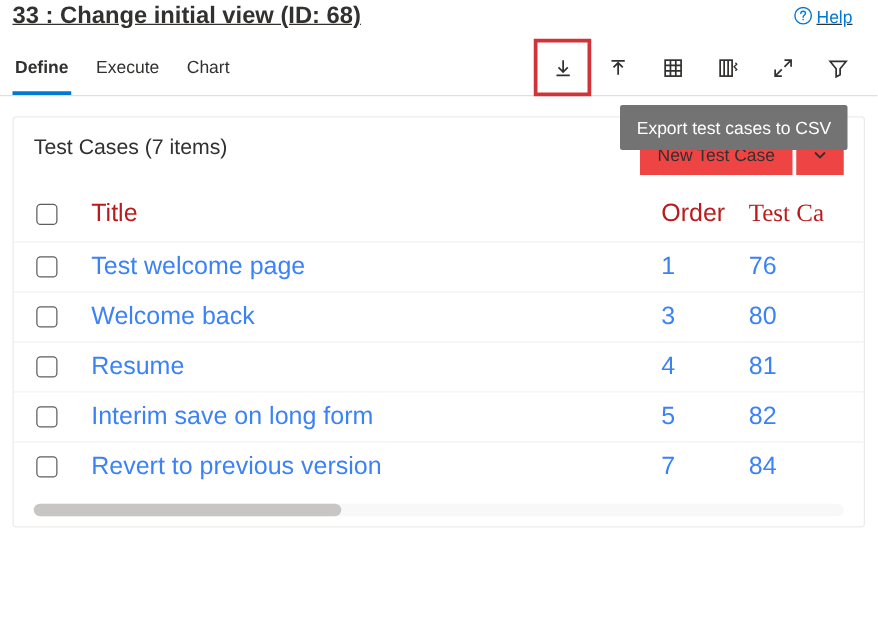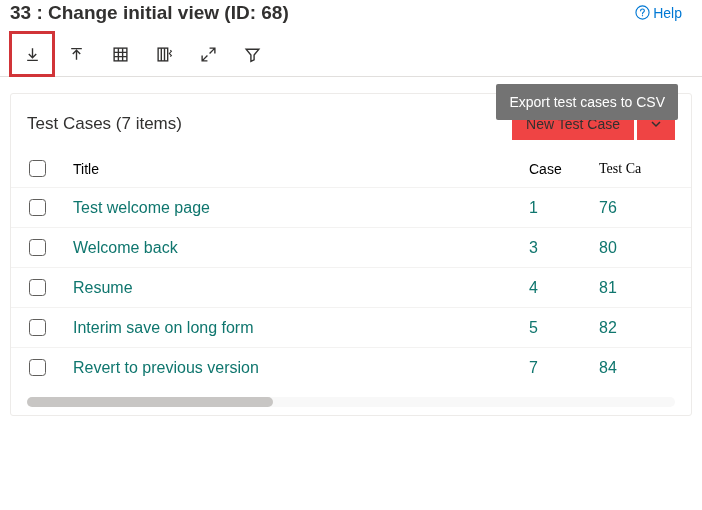--- a/index.html
+++ b/index.html
@@ -1,48 +1,48 @@
 <!DOCTYPE html>
 <html><head>
 <meta charset="utf-8">
 <style>
   * { box-sizing: border-box; margin: 0; padding: 0; }
   body { font-family: "Segoe UI", -apple-system, sans-serif; width: 702px; height: 510px; background: #fff; color: #323130; font-size: 14px; }
 
-  .header { display: flex; justify-content: space-between; align-items: center; padding: 2px 20px 8px 10px; }
+  .header { display: flex; justify-content: space-between; align-items: center; padding: 2px 20px 8px 10px; text-decoration: underline; }
   .page-title { font-size: 19px; font-weight: 600; }
   .help-link { display: inline-flex; align-items: flex-start; gap: 3px; color: #0078d4; font-size: 14px; cursor: pointer; }
   .help-link svg { width: 15px; height: 15px; }
 
   .toolbar-row { display: flex; justify-content: space-between; align-items: center; border-bottom: 1px solid #e1dfdd; padding: 0 10px 0 10px; position: relative; }
   .tabs { display: flex; gap: 18px; }
   .tab { padding: 12px 2px 12px 2px; font-size: 14px; color: #323130; cursor: pointer; border-bottom: 3px solid transparent; }
   .tab.active { font-weight: 600; border-bottom-color: #0078d4; }
   .toolbar-icons { display: flex; gap: 0; align-items: center; }
   .icon-btn { width: 44px; height: 44px; display: inline-flex; align-items: center; justify-content: center; cursor: pointer; color: #323130; }
   .icon-btn svg { width: 17px; height: 17px; stroke: currentColor; fill: none; stroke-width: 1.3; }
   .icon-btn.hl { outline: 3px solid #d13438; outline-offset: -2px; }
 
   .tooltip { position: absolute; top: 52px; right: 24px; background: #737373; color: #fff; padding: 10px 13px; font-size: 14px; border-radius: 2px; white-space: nowrap; z-index: 10; }
 
   .panel { margin: 16px 10px 10px 10px; border: 1px solid #edebe9; border-radius: 3px; background: #fff; padding-bottom: 8px; overflow: hidden; position: relative; }
-  .panel-head { display: flex; justify-content: space-between; align-items: center; padding: 14px 16px 16px 16px; }
+  .panel-head { display: flex; justify-content: space-between; align-items: flex-start; padding: 14px 16px 16px 16px; }
   .panel-title { font-size: 17px; font-weight: 400; }
   .btn-group { display: flex; }
   .btn { background: #ef4444; border: none; padding: 8px 14px; font-size: 14px; cursor: pointer; color: #323130; }
   .btn.split { width: 38px; display: inline-flex; align-items: center; justify-content: center; margin-left: 3px; padding: 8px 6px; }
   .btn.split svg { width: 12px; height: 12px; stroke: #323130; stroke-width: 1.5; fill: none; }
 
   .tbl { width: 100%; }
   .tbl-head, .row { display: grid; grid-template-columns: 46px 1fr 70px 76px; align-items: center; padding: 0 16px; }
-  .tbl-head { color: #000000; font-size: 14px; padding-bottom: 10px; padding-top: 4px; }
+  .tbl-head { color: #b91c1c; font-size: 20px; padding-bottom: 10px; padding-top: 4px; }
   .tbl-head .th:last-child { white-space: nowrap; overflow: hidden; font-family: Liberation Serif, serif; }
   .row { height: 40px; border-top: 1px solid #f3f2f1; position: relative; }
   .chk { width: 17px; height: 17px; border: 1.4px solid #605e5c; border-radius: 3.5px; margin-left: 2px; cursor: pointer; }
-  .cell { font-size: 16px; color: #0f766e; }
+  .cell { font-size: 20px; color: #3b82f6; }
   .cell.order, .th.order { text-align: left; }
   .cell.tc, .th.tc { text-align: left; }
   .kebab { position: absolute; right: 152px; top: 50%; transform: translateY(-50%); display: none; cursor: pointer; color: #605e5c; }
   .kebab svg { width: 16px; height: 16px; }
   .row.hover .kebab { display: block; }
 
   .hscroll { height: 10px; margin: 10px 16px 0 16px; background: #f8f8f8; border-radius: 5px; position: relative; }
   .hscroll-thumb { position: absolute; left: 0; top: 0; height: 100%; width: 38%; background: #c8c6c4; border-radius: 5px; }
 </style>
 </head>
@@ -54,20 +54,25 @@
     <svg viewBox="0 0 16 16">
         <circle cx="8" cy="8" r="7" fill="none" stroke="#0078d4" stroke-width="1.2"></circle>
         <path d="M6 6.2c0-1.1.9-2 2-2s2 .8 2 1.8c0 1-.7 1.4-1.3 1.9C8.2 8.3 8 8.7 8 9.4" fill="none" stroke="#0078d4" stroke-width="1.2" stroke-linecap="round"></path>
         <circle cx="8" cy="11.4" r=".7" fill="#0078d4"></circle>
       </svg>
     <span>Help</span>
   </div>
 </div>
 
 <div class="toolbar-row">
+  <div class="tabs">
+    <div class="tab active">Define</div>
+    <div class="tab">Execute</div>
+    <div class="tab">Chart</div>
+  </div>
   <div class="toolbar-icons">
     <div class="icon-btn hl">
       <svg viewBox="0 0 16 16">
           <path d="M8 2v9M4.5 7.5 8 11l3.5-3.5M3 13.5h10"></path>
         </svg>
     </div>
     <div class="icon-btn">
       <svg viewBox="0 0 16 16">
           <path d="M8 13V4M4.5 7.5 8 4l3.5 3.5M3 2.5h10"></path>
         </svg>
@@ -111,21 +116,21 @@
       </button>
     </div>
   </div>
 
   <div class="tbl">
     <div class="tbl-head">
       <div>
           <div class="chk"></div>
         </div>
       <div class="th">Title</div>
-      <div class="th order">Case</div>
+      <div class="th order">Order</div>
       <div class="th tc">Test Ca</div>
     </div>
     <div id="rows">
         <div class="row">
           <div>
             <div class="chk"></div>
           </div>
           <div class="cell">Test welcome page</div>
           <div class="cell order">1</div>
           <div class="cell tc">76</div>

